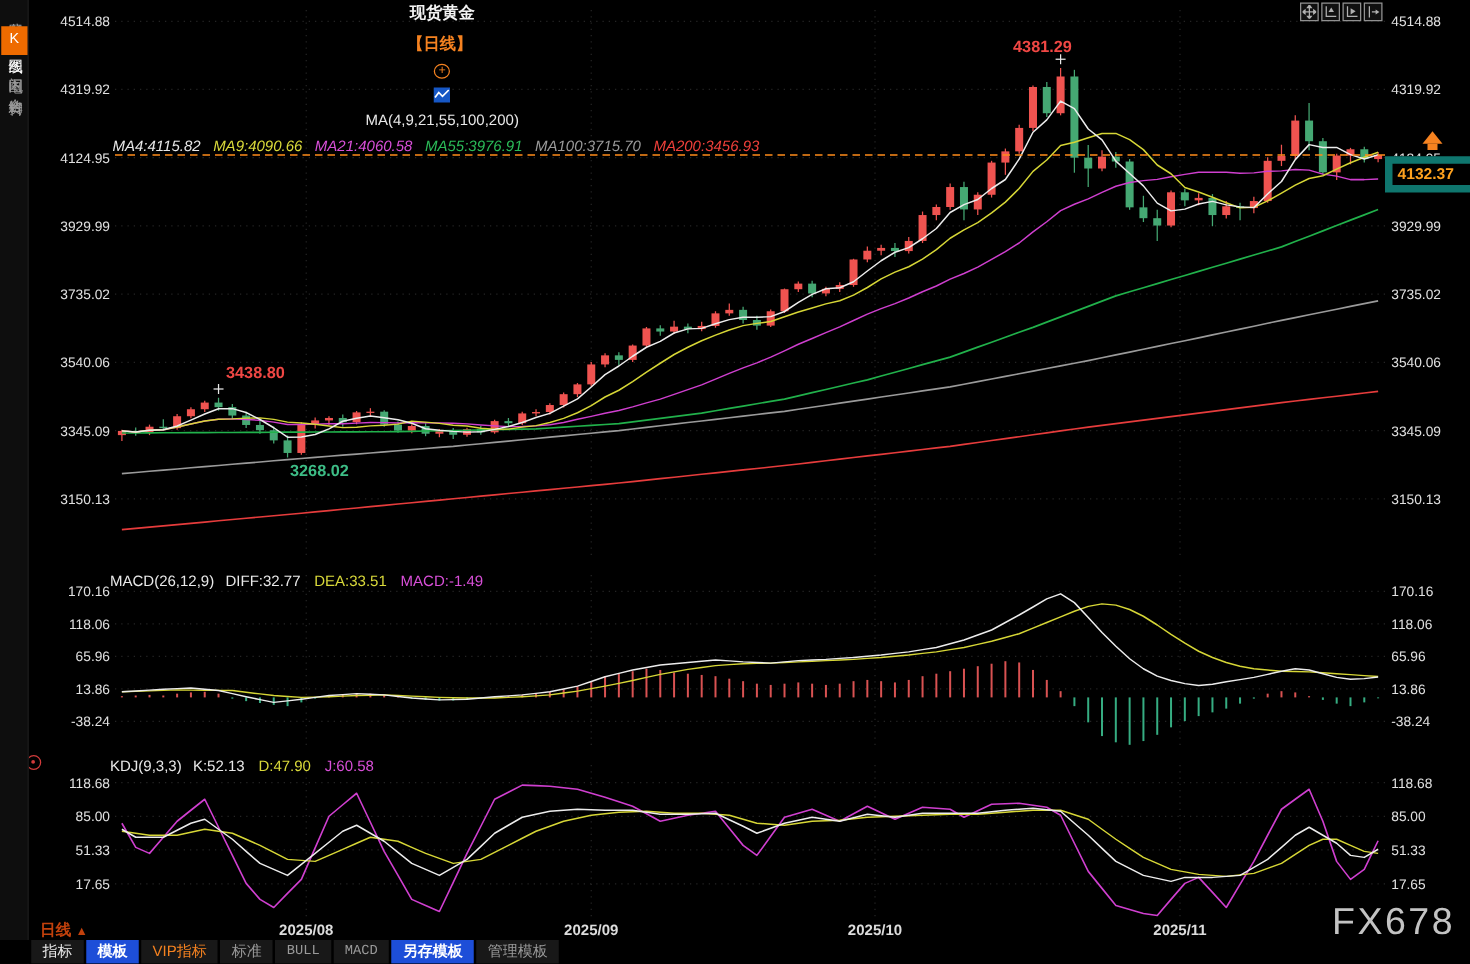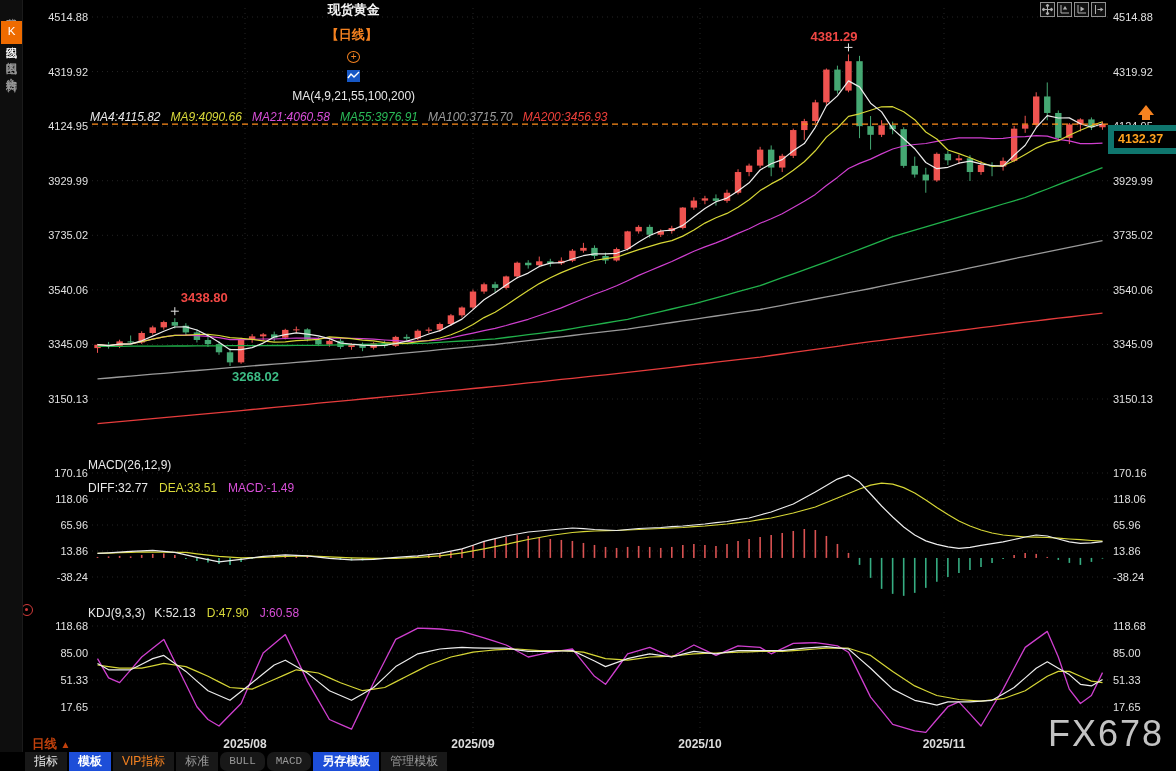--- a/index.html
+++ b/index.html
@@ -36,22 +36,22 @@
                border-left:8px solid transparent;border-right:8px solid transparent;border-bottom:10px solid #f58220;}
   .price-arrow::after{content:"";position:absolute;left:-4px;top:10px;width:8px;height:5px;background:#f58220;}
   
   .period-label{position:absolute;left:32px;top:736px;color:#c2410c;font-size:12.5px;font-weight:bold;z-index:5;cursor:pointer;}
   .toolbar{position:absolute;left:0;bottom:0;width:100%;height:19px;background:#000;display:flex;gap:2px;padding-left:25px;box-sizing:border-box;z-index:6;}
   .tb-btn{background:#181818;height:19px;line-height:19px;padding:0 9px;font-size:12px;color:#cfcfcf;cursor:pointer;white-space:nowrap;}
   .tb-btn.dim{color:#9a9a9a;}
   .tb-btn.white{color:#eaeaea;}
   .tb-btn.orange{color:#f58220;}
   .tb-btn.active{background:#1d4ed8;color:#fff;font-weight:bold;}
-  .tb-btn.mono{font-family:"Liberation Mono","DejaVu Sans Mono",monospace;font-size:11px;border-radius:7px;}
-  .watermark{position:absolute;right:12px;bottom:16px;font-size:36px;color:#c3c3c3;letter-spacing:2px;z-index:4;}
+  .tb-btn.mono{font-family:"Liberation Mono","DejaVu Sans Mono",monospace;font-size:11px;}
+  .watermark{position:absolute;right:12px;bottom:16px;font-size:30px;color:#c3c3c3;letter-spacing:2px;z-index:4;}
 </style>
 </head>
 <body>
 
 <div id="app">
 
   <svg id="chart-svg" width="1176" height="771">
       <line x1="92" y1="17" x2="1108" y2="17" stroke="#242424" stroke-dasharray="1 4"></line>
       <line x1="92" y1="71.57022897966661" x2="1108" y2="71.57022897966661" stroke="#242424" stroke-dasharray="1 4"></line>
       <line x1="92" y1="126.14325700677789" x2="1108" y2="126.14325700677789" stroke="#242424" stroke-dasharray="1 4"></line>
@@ -463,21 +463,21 @@
     </div>
     <div class="tr-btn">
       <svg width="11" height="11" viewBox="0 0 11 11">
           <path d="M2.5 1v9" stroke="#b0b0b0" fill="none"></path>
           <path d="M4.5 5.5h4" stroke="#b0b0b0" fill="none"></path>
           <path d="M7.5 3.5L10.5 5.5 7.5 7.5z" fill="#b0b0b0"></path>
         </svg>
     </div>
   </div>
 
-  <div class="ind-hdr" style="top:458px;flex-direction:column;">
+  <div class="ind-hdr" style="top:458px;">
     <span style="color:#e8e8e8;">MACD(26,12,9)</span>
     <span style="display:flex;gap:11px;">
         <span style="color: rgb(232, 232, 232);">DIFF:32.77</span>
         <span style="color: rgb(217, 217, 58);">DEA:33.51</span>
         <span style="color: rgb(216, 79, 216);">MACD:-1.49</span>
       </span>
   </div>
 
   <div class="kdj-ic"></div>
   <div class="ind-hdr" style="top:606px;">

